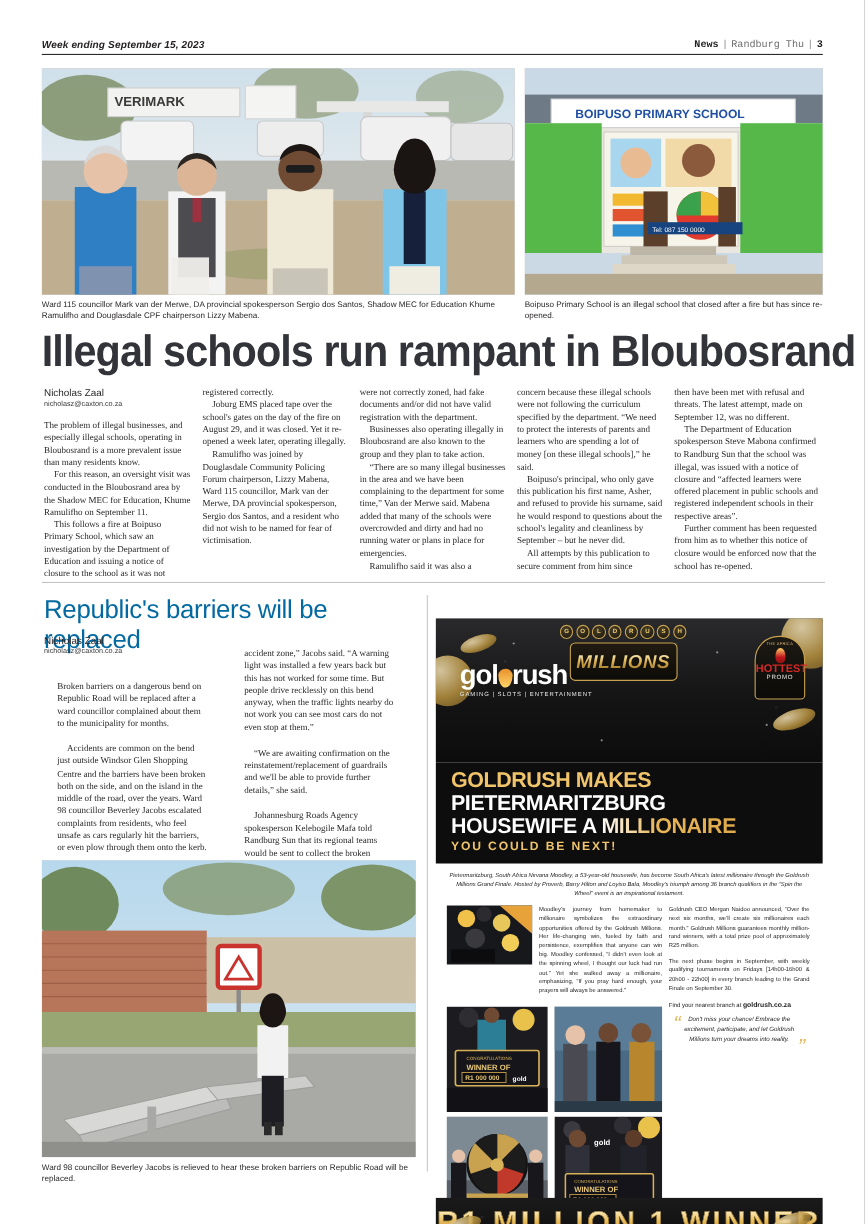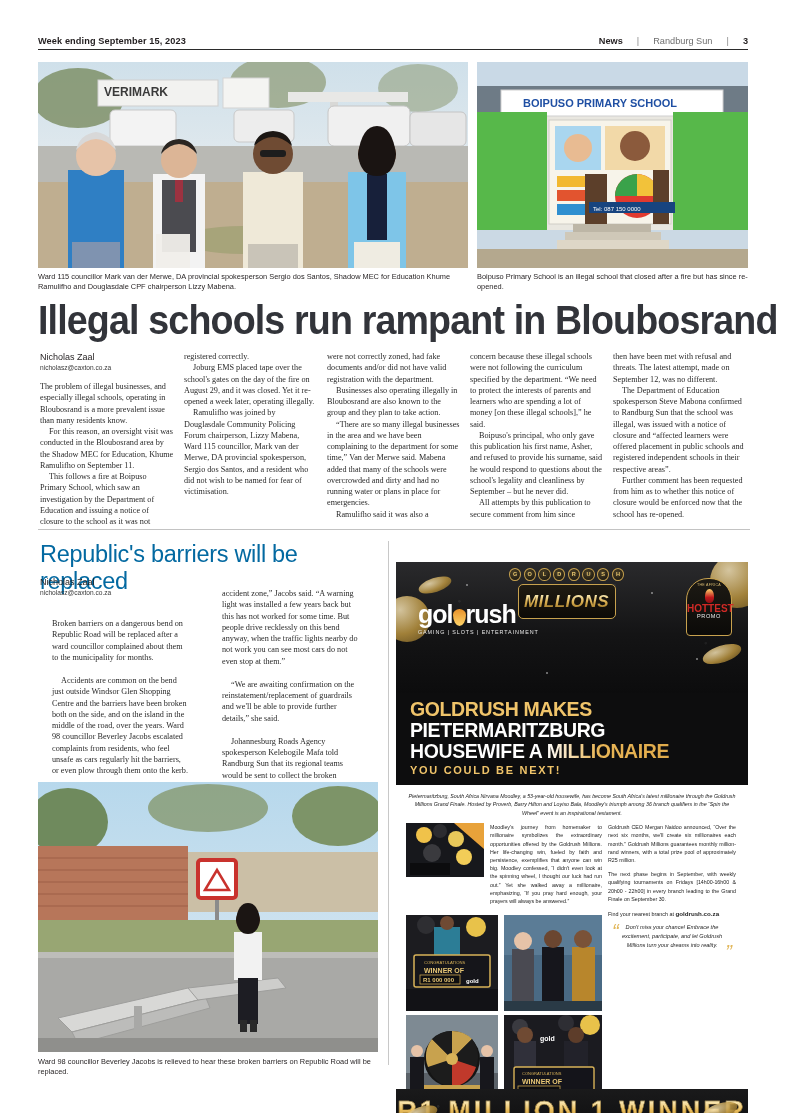--- a/index.html
+++ b/index.html
@@ -33,28 +33,29 @@
     border-bottom: 1.6px solid #2b2b2b;
     padding-bottom: 3px;
     box-sizing: border-box;
   }
   .masthead-left {
     font-family: "Liberation Sans", sans-serif;
     font-weight: bold;
     font-size: 9.2px;
     color: #231f20;
     letter-spacing: 0.1px;
+    font-style: italic;
   }
   .masthead-right {
-    font-family: Liberation Sans, sans-serif;
+    font-family: Liberation Mono, monospace;
     font-size: 9.2px;
     color: #231f20;
     display: flex;
     align-items: flex-end;
-    gap: 14px;
+    gap: 3px;
   }
   .masthead-right .mh-bold { font-weight: bold; }
   .masthead-right .mh-sep { color: #8a8a8a; }
   .masthead-right .mh-mid { color: #6e6e6e; }
 
   
   .photo {
     position: absolute;
     overflow: hidden;
     background: #cfcfcf;
@@ -390,21 +391,21 @@
 </head>
 <body>
 
 <div class="page">
 
   <div class="masthead">
     <div class="masthead-left">Week ending September 15, 2023</div>
     <div class="masthead-right">
       <span class="mh-bold">News</span>
       <span class="mh-sep">|</span>
-      <span class="mh-mid">Randburg Sun</span>
+      <span class="mh-mid">Randburg Thu</span>
       <span class="mh-sep">|</span>
       <span class="mh-bold">3</span>
     </div>
   </div>
 
   <div class="photo photo-main">
     <svg viewBox="0 0 430 206" width="430" height="206" preserveAspectRatio="none">
       <defs>
         <linearGradient id="skyG" x1="0" y1="0" x2="0" y2="1">
           <stop offset="0" stop-color="#cfe0ea"></stop>

